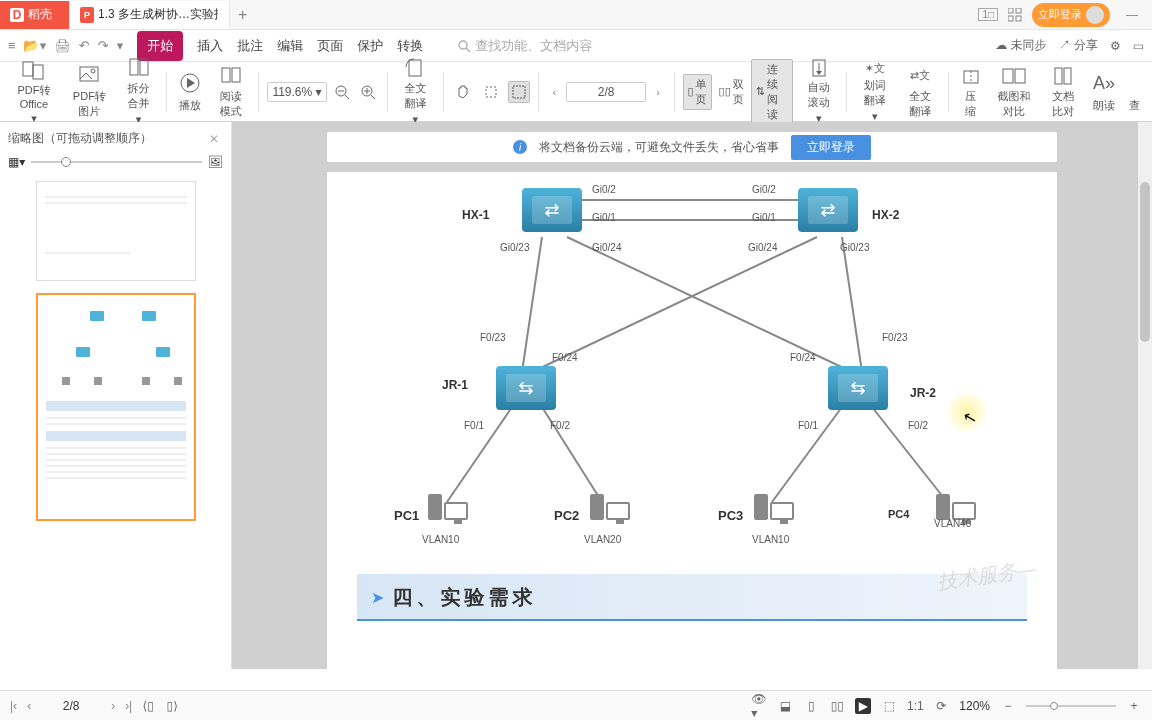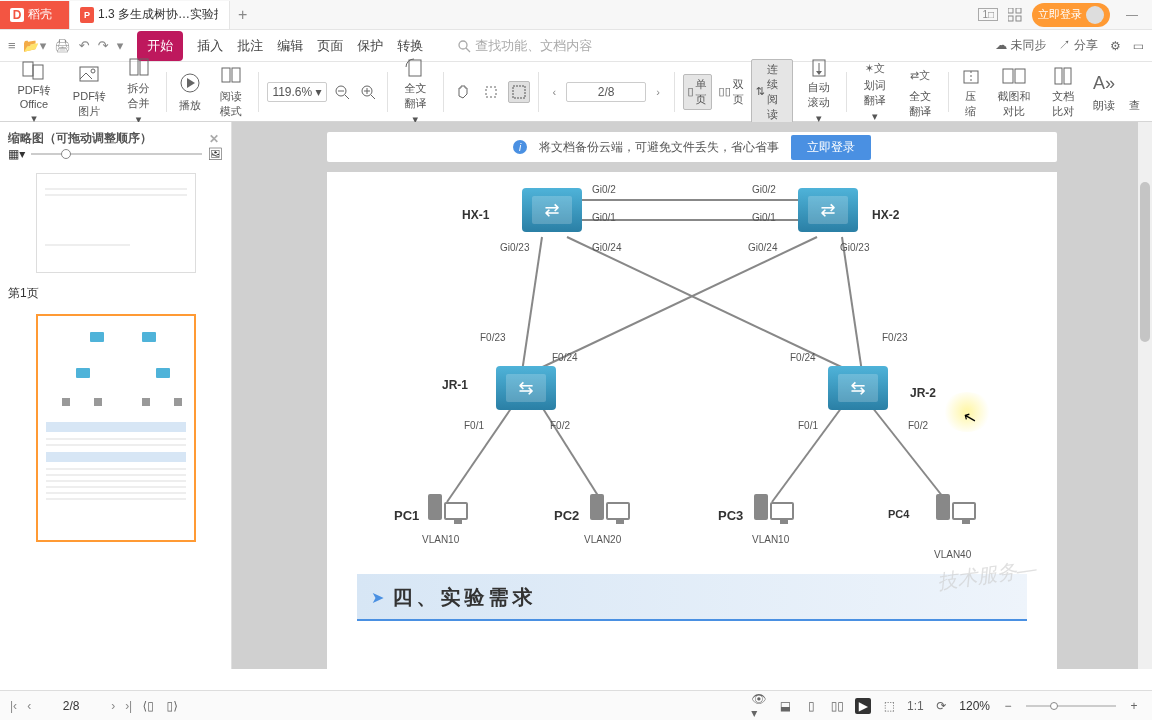--- a/index.html
+++ b/index.html
@@ -31,21 +31,21 @@
 .sep { width:1px; height:40px; background:#e2e2e2; margin:0 2px; }
 .zoomgrp { display:flex; align-items:center; gap:4px; }
 .zoomsel { border:1px solid #ccc; padding:2px 4px; font-size:12px; min-width:60px; text-align:center; border-radius:2px; }
 .tbic { width:22px; height:22px; display:flex; align-items:center; justify-content:center; color:#555; border:0; background:none; }
 .tbic.active { background:#e0e0e0; border-radius:2px; border:1px solid #bbb; }
 .readmode { display:flex; align-items:center; gap:2px; }
 .rmbtn { border:1px solid transparent; padding:2px 4px; display:flex; align-items:center; gap:2px; }
 .rmbtn.on { background:#e5e5e5; border-color:#bbb; border-radius:2px; }
 .workspace { display:flex; height:547px; position:relative; }
 .sidebar { width:232px; border-right:1px solid #e0e0e0; padding:8px; overflow:hidden; background:#fff; }
-.sbtitle { font-size:12px; color:#555; display:flex; align-items:center; justify-content:space-between; margin-bottom:0;font-weight:bold; }
+.sbtitle { font-size:12px; color:#555; display:flex; align-items:center; justify-content:space-between; margin-bottom:8px; }
 .sbtitle .x { color:#aaa; margin-right:4px; }
 .sbctrl { display:flex; align-items:center; gap:6px; margin-bottom:8px; }
 .slider { flex:1; height:2px; background:#ccc; position:relative; }
 .slider .knob { width:10px; height:10px; background:#fff; border:1px solid #888; border-radius:50%; position:absolute; top:-4px; left:30px; }
 .thumb { border:1px solid #ddd; background:#fff; width:160px; margin:12px auto; padding:10px 8px 4px; font-size:8px; color:#999; }
 .thumb.sel { border:2px solid #ff9a34; }
 .thumb .tbody { height:80px; }
 .thumb .tbody2 { height:210px; }
 .thumbline { height:2px; background:#eee; margin:4px 0; }
 .main { flex:1; background:#d0d0d0; position:relative; overflow:hidden; display:flex; flex-direction:column; align-items:center; }
@@ -315,21 +315,20 @@
     </div>
     <div>
       <div class="thumb">
         <div class="tbody">
           <div class="thumbline"></div>
             <div class="thumbline"></div>
           <div style="height:40px;"></div>
             <div class="thumbline" style="width:60%"></div>
         </div>
       </div>
-      <div class="tlabel">第1页</div>
       <div class="thumb sel">
         <div class="tbody2">
           <div class="mini-topo">
             <div class="mini-sw" style="top:6px;left:44px;"></div>
               <div class="mini-sw" style="top:6px;left:96px;"></div>
             <div class="mini-sw" style="top:42px;left:30px;"></div>
               <div class="mini-sw" style="top:42px;left:110px;"></div>
             <div class="mini-pc" style="top:72px;left:16px;"></div>
               <div class="mini-pc" style="top:72px;left:48px;"></div>
             <div class="mini-pc" style="top:72px;left:96px;"></div>
@@ -434,21 +433,21 @@
           </div>
         <div class="lbl" style="top:326px;left:326px;font-size:13px;">PC3</div>
         <div class="plbl vlbl" style="top:352px;left:360px;">VLAN10</div>
         <div class="node" style="top:312px;left:544px;">
             <div class="pc">
               <div class="tower"></div>
               <div class="mon"></div>
             </div>
           </div>
         <div class="lbl" style="top:326px;left:496px;font-size:11px;">PC4</div>
-        <div class="plbl vlbl" style="top:367px;left:542px;">VLAN40</div>
+        <div class="plbl vlbl" style="top:336px;left:542px;">VLAN40</div>
         <div class="highlight"></div>
         <div class="cursor">↖</div>
       </div>
       <div class="h1bar">
         <span class="arr">➤</span>
         <span class="txt">四、实验需求</span>
       </div>
 
       <div class="wm">技术服务—</div>
     </div>

